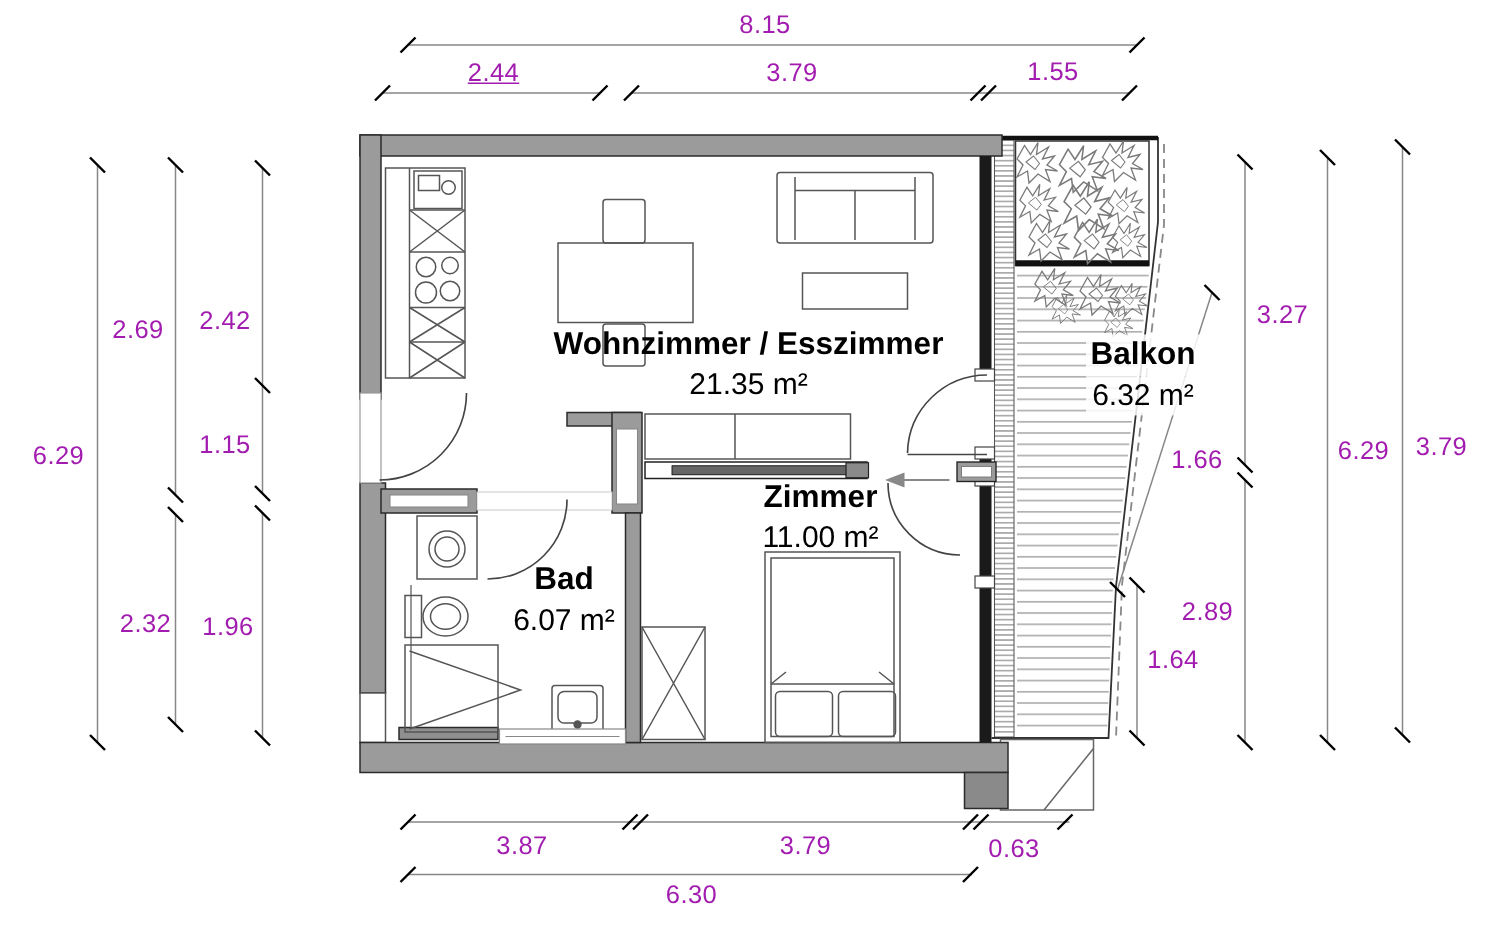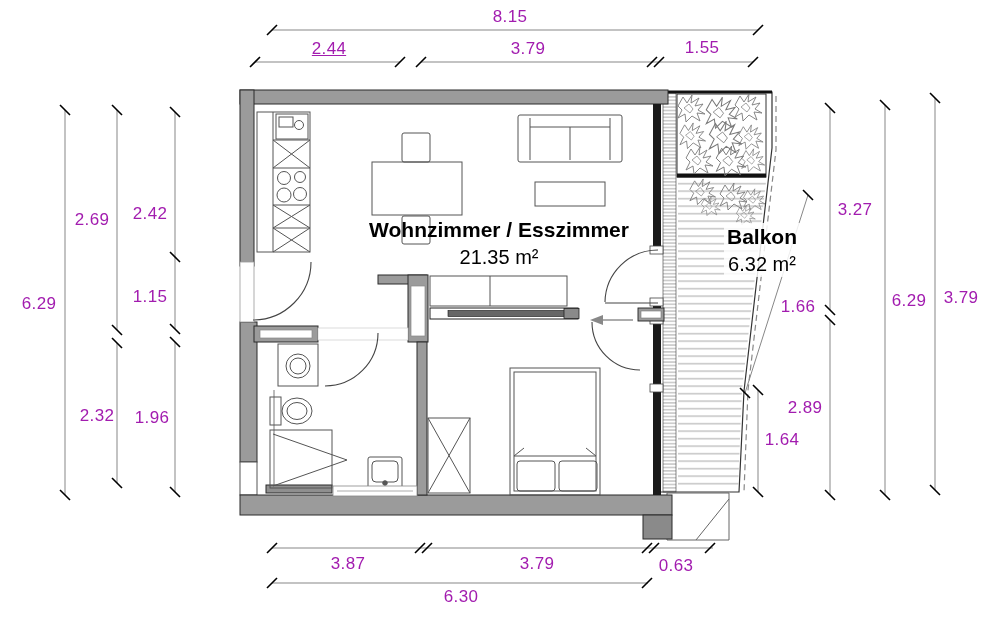--- a/index.html
+++ b/index.html
@@ -275,20 +275,28 @@
 </svg>
 
 <div class="room-label" style="left:499px;top:243px;">
   <div class="room-name">Wohnzimmer / Esszimmer</div>
   <div class="room-area">21.35 m²</div>
 </div>
 <div class="room-label" style="left:762px;top:250px;">
   <div class="room-name halo">Balkon</div>
   <div class="room-area halo">6.32 m²</div>
 </div>
+<div class="room-label" style="left:547px;top:345px;">
+  <div class="room-name">Zimmer</div>
+  <div class="room-area">11.00 m²</div>
+</div>
+<div class="room-label" style="left:376px;top:400px;">
+  <div class="room-name">Bad</div>
+  <div class="room-area">6.07 m²</div>
+</div>
 
 <div class="dim" style="left:510px;top:17px;">8.15</div>
 <div class="dim" style="left:329px;top:49px;text-decoration:underline;">2.44</div>
 <div class="dim" style="left:528px;top:49px;">3.79</div>
 <div class="dim" style="left:702px;top:48px;">1.55</div>
 
 <div class="dim" style="left:348px;top:564px;">3.87</div>
 <div class="dim" style="left:537px;top:564px;">3.79</div>
 <div class="dim" style="left:676px;top:566px;">0.63</div>
 <div class="dim" style="left:461px;top:597px;">6.30</div>

